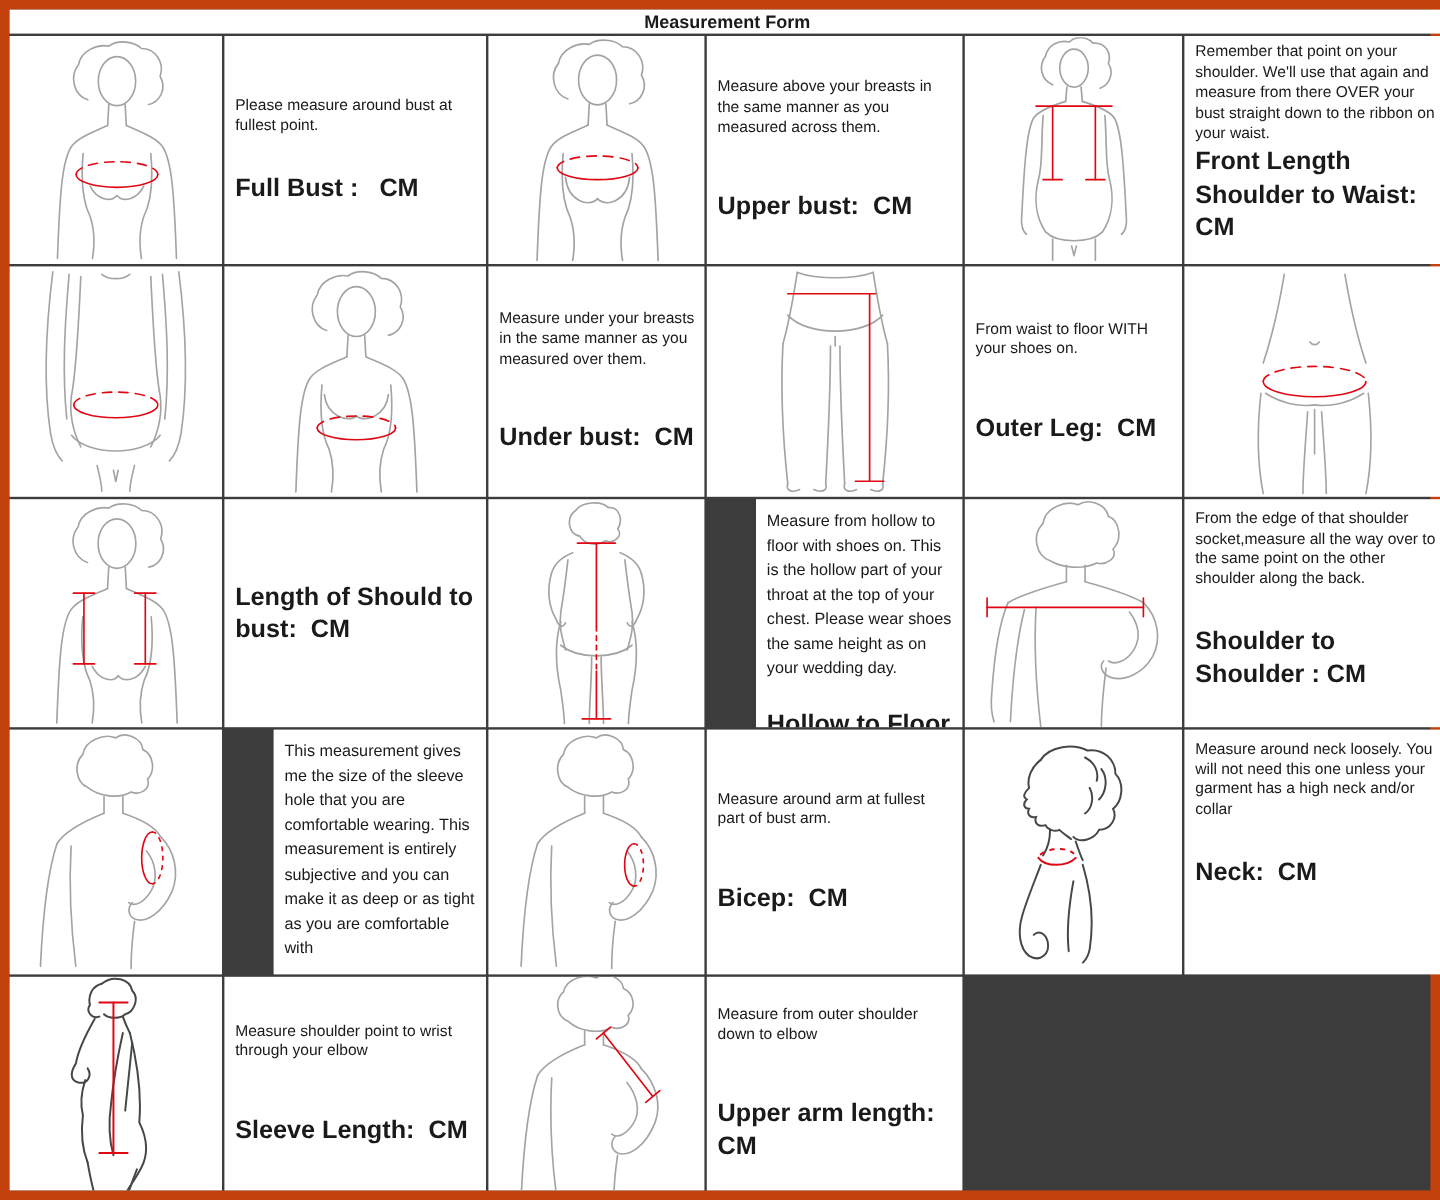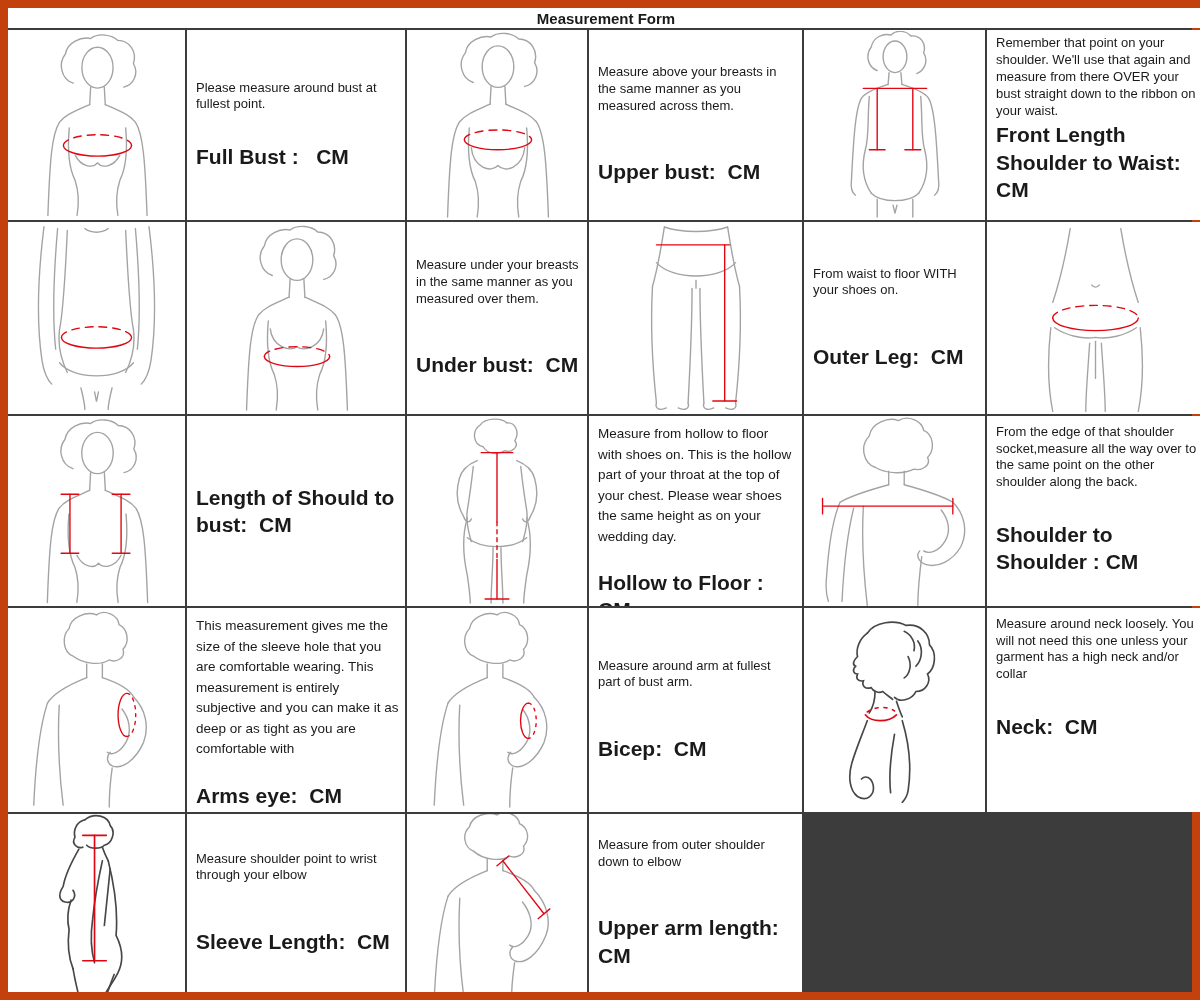--- a/index.html
+++ b/index.html
@@ -25,21 +25,21 @@
     display:flex;flex-direction:column;justify-content:center;
     padding:4px 6px 4px 9px;gap:44px;
   }
   .text p{margin:0;}
   .instruction{font-size:13px;line-height:1.28;}
   .label{font-size:21px;font-weight:bold;white-space:pre-wrap;line-height:1.3;}
   .top{justify-content:flex-start;padding-top:8px;}
   .tight{gap:2px;padding-top:5px;}
   .tight .instruction{line-height:1.3;}
   .small-txt .instruction{font-size:13.5px;line-height:1.52;}
-  .small-txt{gap:22px;}
+  .small-txt{gap:22px;margin-left:41px;}
   .g1{gap:30px;}
   
   .sk path,.sk ellipse,.sk circle{fill:none;stroke:#a3a3a3;stroke-width:1.4;stroke-linecap:round;}
   .dk path,.dk ellipse{fill:none;stroke:#474747;stroke-width:1.7;stroke-linecap:round;}
   .red{stroke:#e00713 !important;fill:none !important;}
 </style>
 </head>
 <body>
 
 <div class="form">

